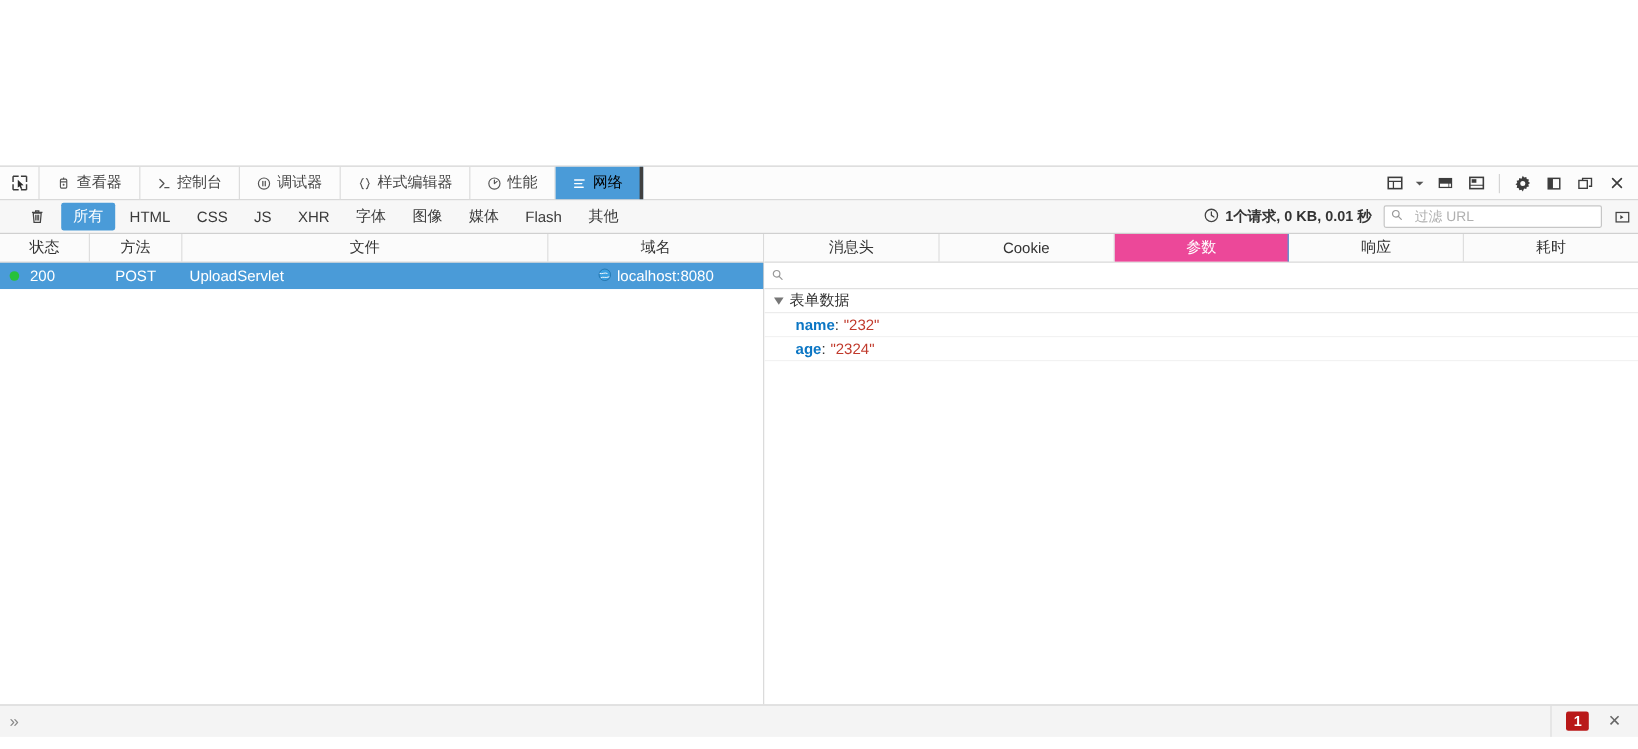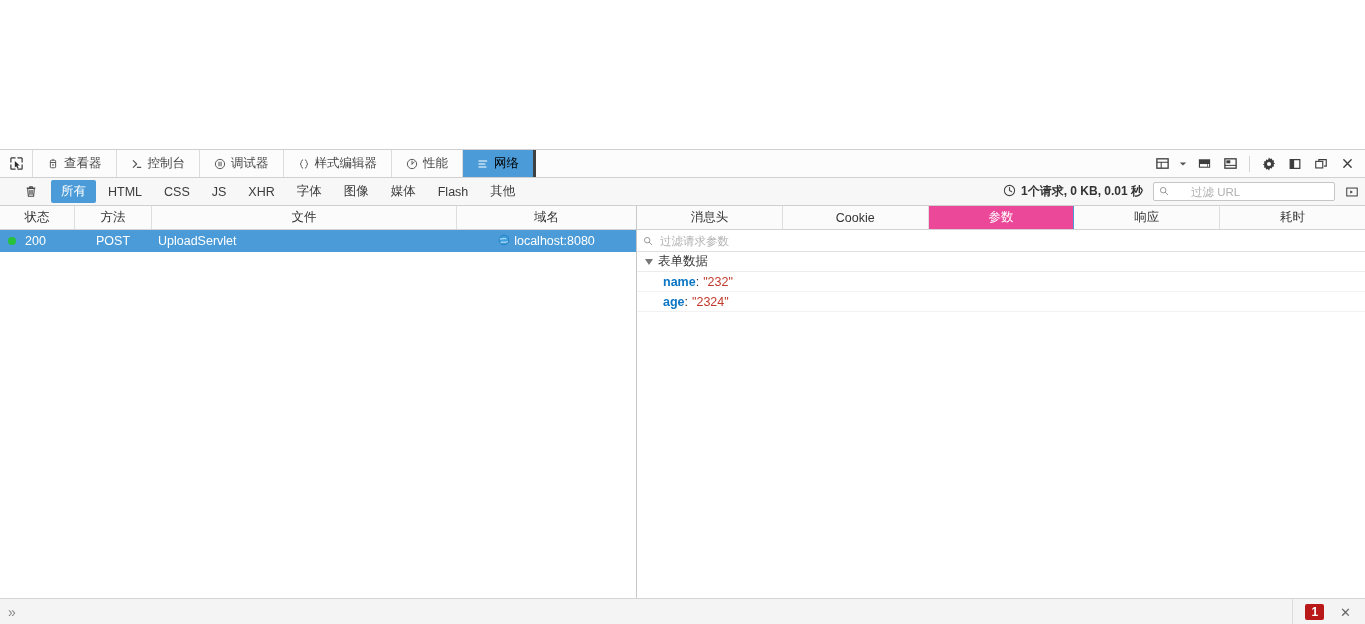--- a/index.html
+++ b/index.html
@@ -12,21 +12,21 @@
   #app { position: relative; width: 1365px; height: 624px; background:#fff; }
 
   
   .page-area {
     position:absolute; left:0; top:0; width:1365px; height:149px;
     background:#ffffff;
   }
 
   
   .devtools {
-    position:absolute; left:0; top:149px; width:1365px; height:475px;
+    position:absolute; left:0; top:138px; width:1365px; height:475px;
     background:#f5f5f5;
     border-top:1px solid #cfcfcf;
     display:flex; flex-direction:column;
   }
 
   
   .main-toolbar {
     height:27px; min-height:27px;
     background:#fcfcfc;
     border-bottom:1px solid #d0d0d0;
@@ -82,21 +82,21 @@
   }
   .fbtn.active { background:#4a9bd8; color:#fff; }
   .stats {
     margin-left:auto; display:flex; align-items:center; gap:5px;
     font-size:12px; font-weight:bold; color:#333;
     padding-right:10px; white-space:nowrap;
   }
   .url-filter {
     width:170px; height:17px;
     background:#fff; border:1px solid #c6c6c6; border-radius:2px;
-    display:flex; align-items:center; gap:20px; padding:0 5px;
+    display:flex; align-items:center; gap:8px; padding:0 5px;
     font-size:11.5px; color:#a0a0a0;
   }
   .url-filter input {
     border:none; outline:none; background:transparent;
     font-size:11.5px; color:#555; width:100%;
     font-family:"Liberation Sans", sans-serif;
   }
   .url-filter input::placeholder { color:#b0b0b0; }
   .right-arrow-btn {
     width:26px; height:26px; display:flex; align-items:center; justify-content:center;
@@ -439,21 +439,20 @@
           <div class="det-tab">耗时</div>
         </div>
 
         <div class="param-filter-row">
           <span>
             <svg width="10" height="10" viewBox="0 0 12 12">
               <circle cx="5" cy="5" r="3.3" fill="none" stroke="#999" stroke-width="1.2"></circle>
               <path d="M7.5 7.5 L10.5 10.5" stroke="#999" stroke-width="1.2" stroke-linecap="round"></path>
             </svg>
           </span>
-          <input type="text" placeholder="过滤请求参数" style="">
         </div>
 
         <div class="tree">
           <div class="tree-group">
             <span class="twisty"></span>
             <span>表单数据</span>
           </div>
 
           <div class="tree-row">
             <span class="pkey">name</span>

